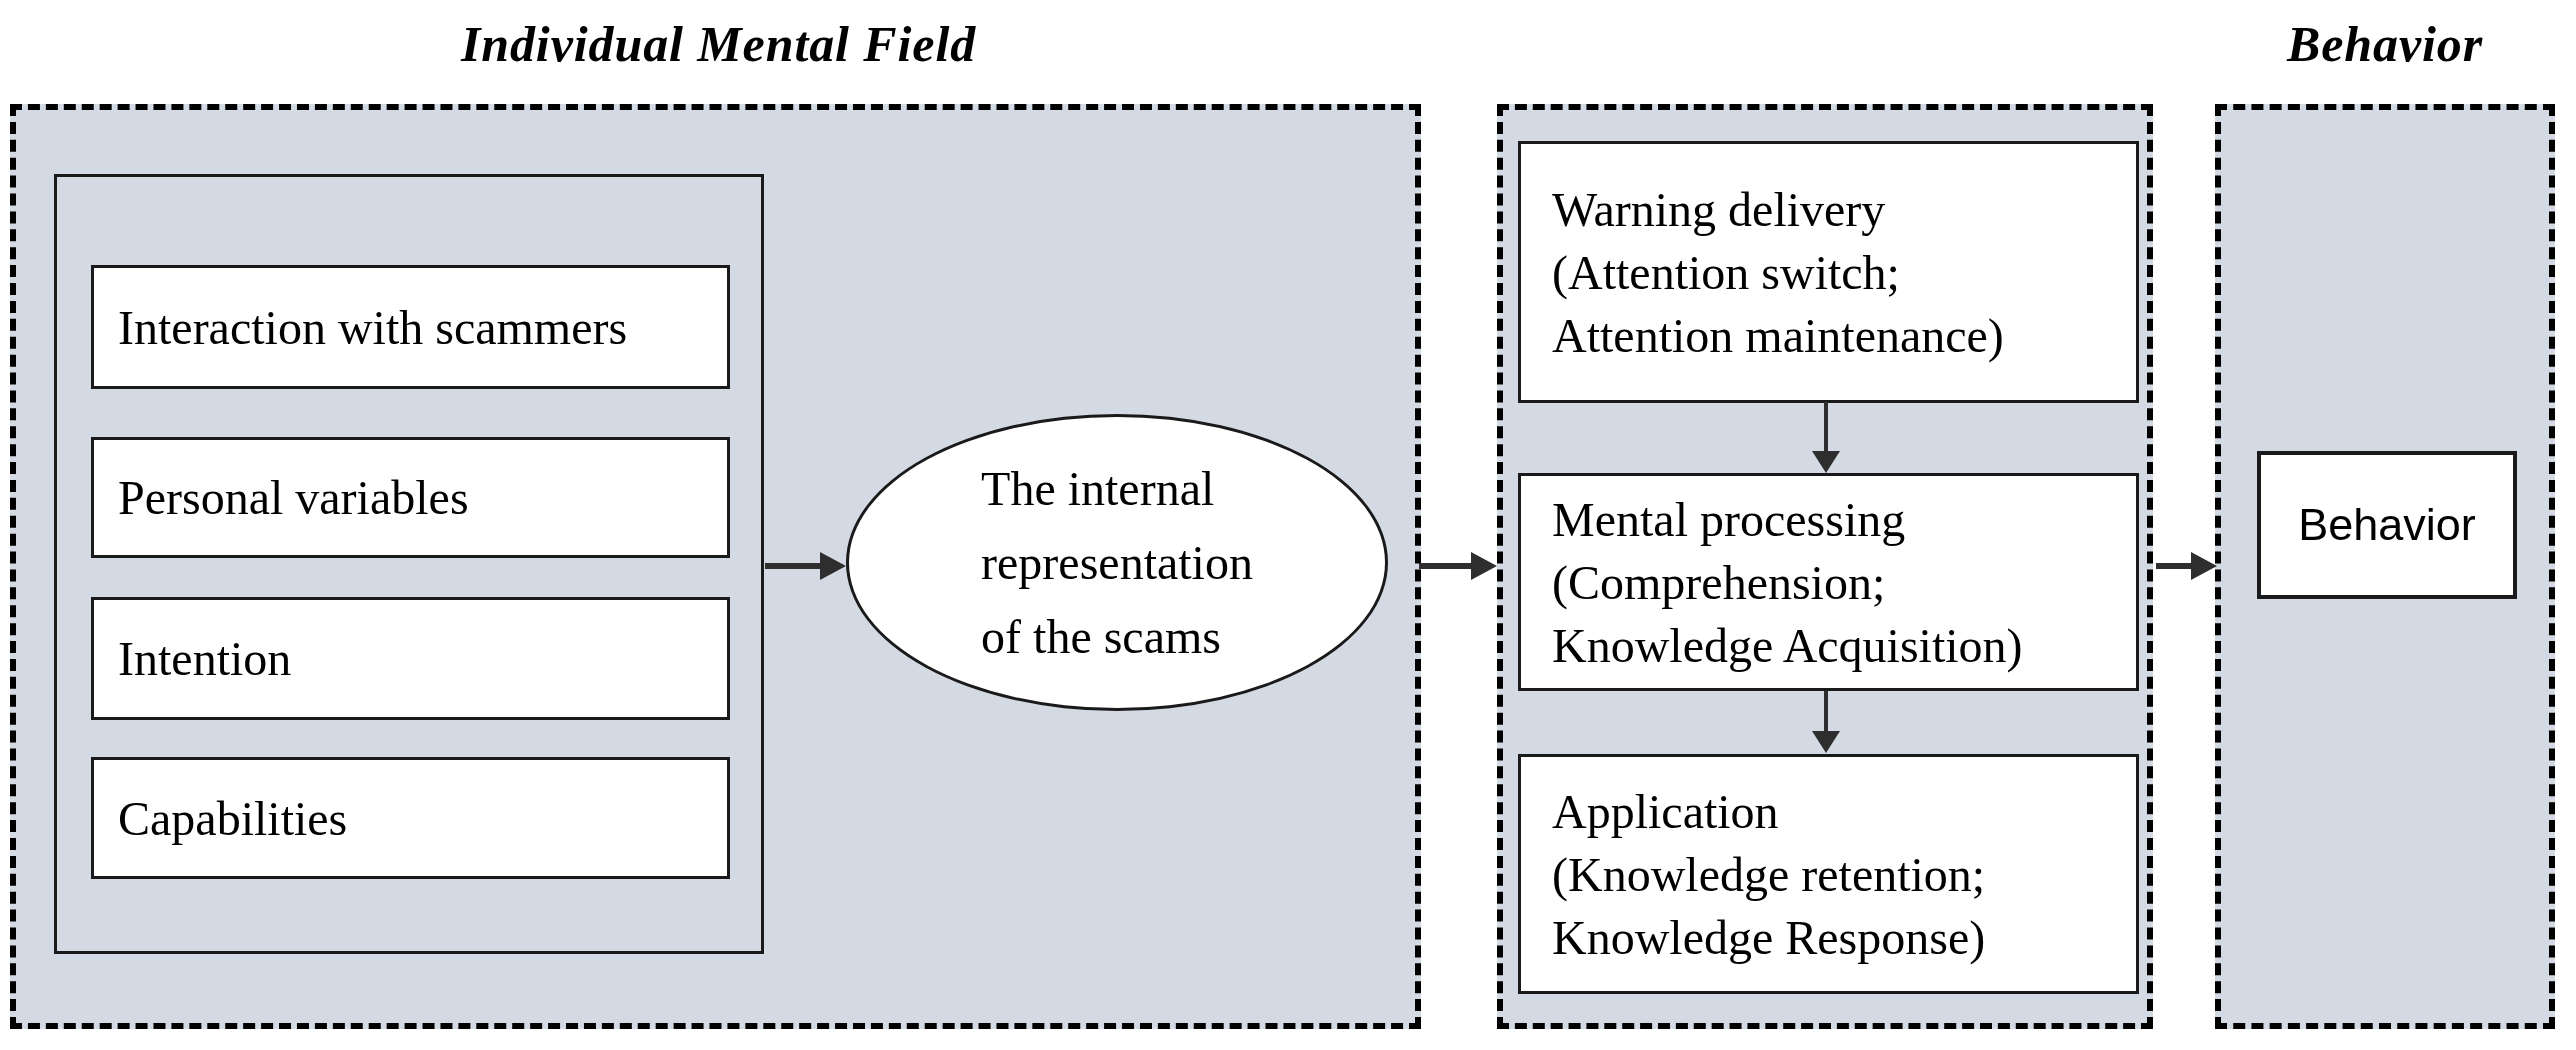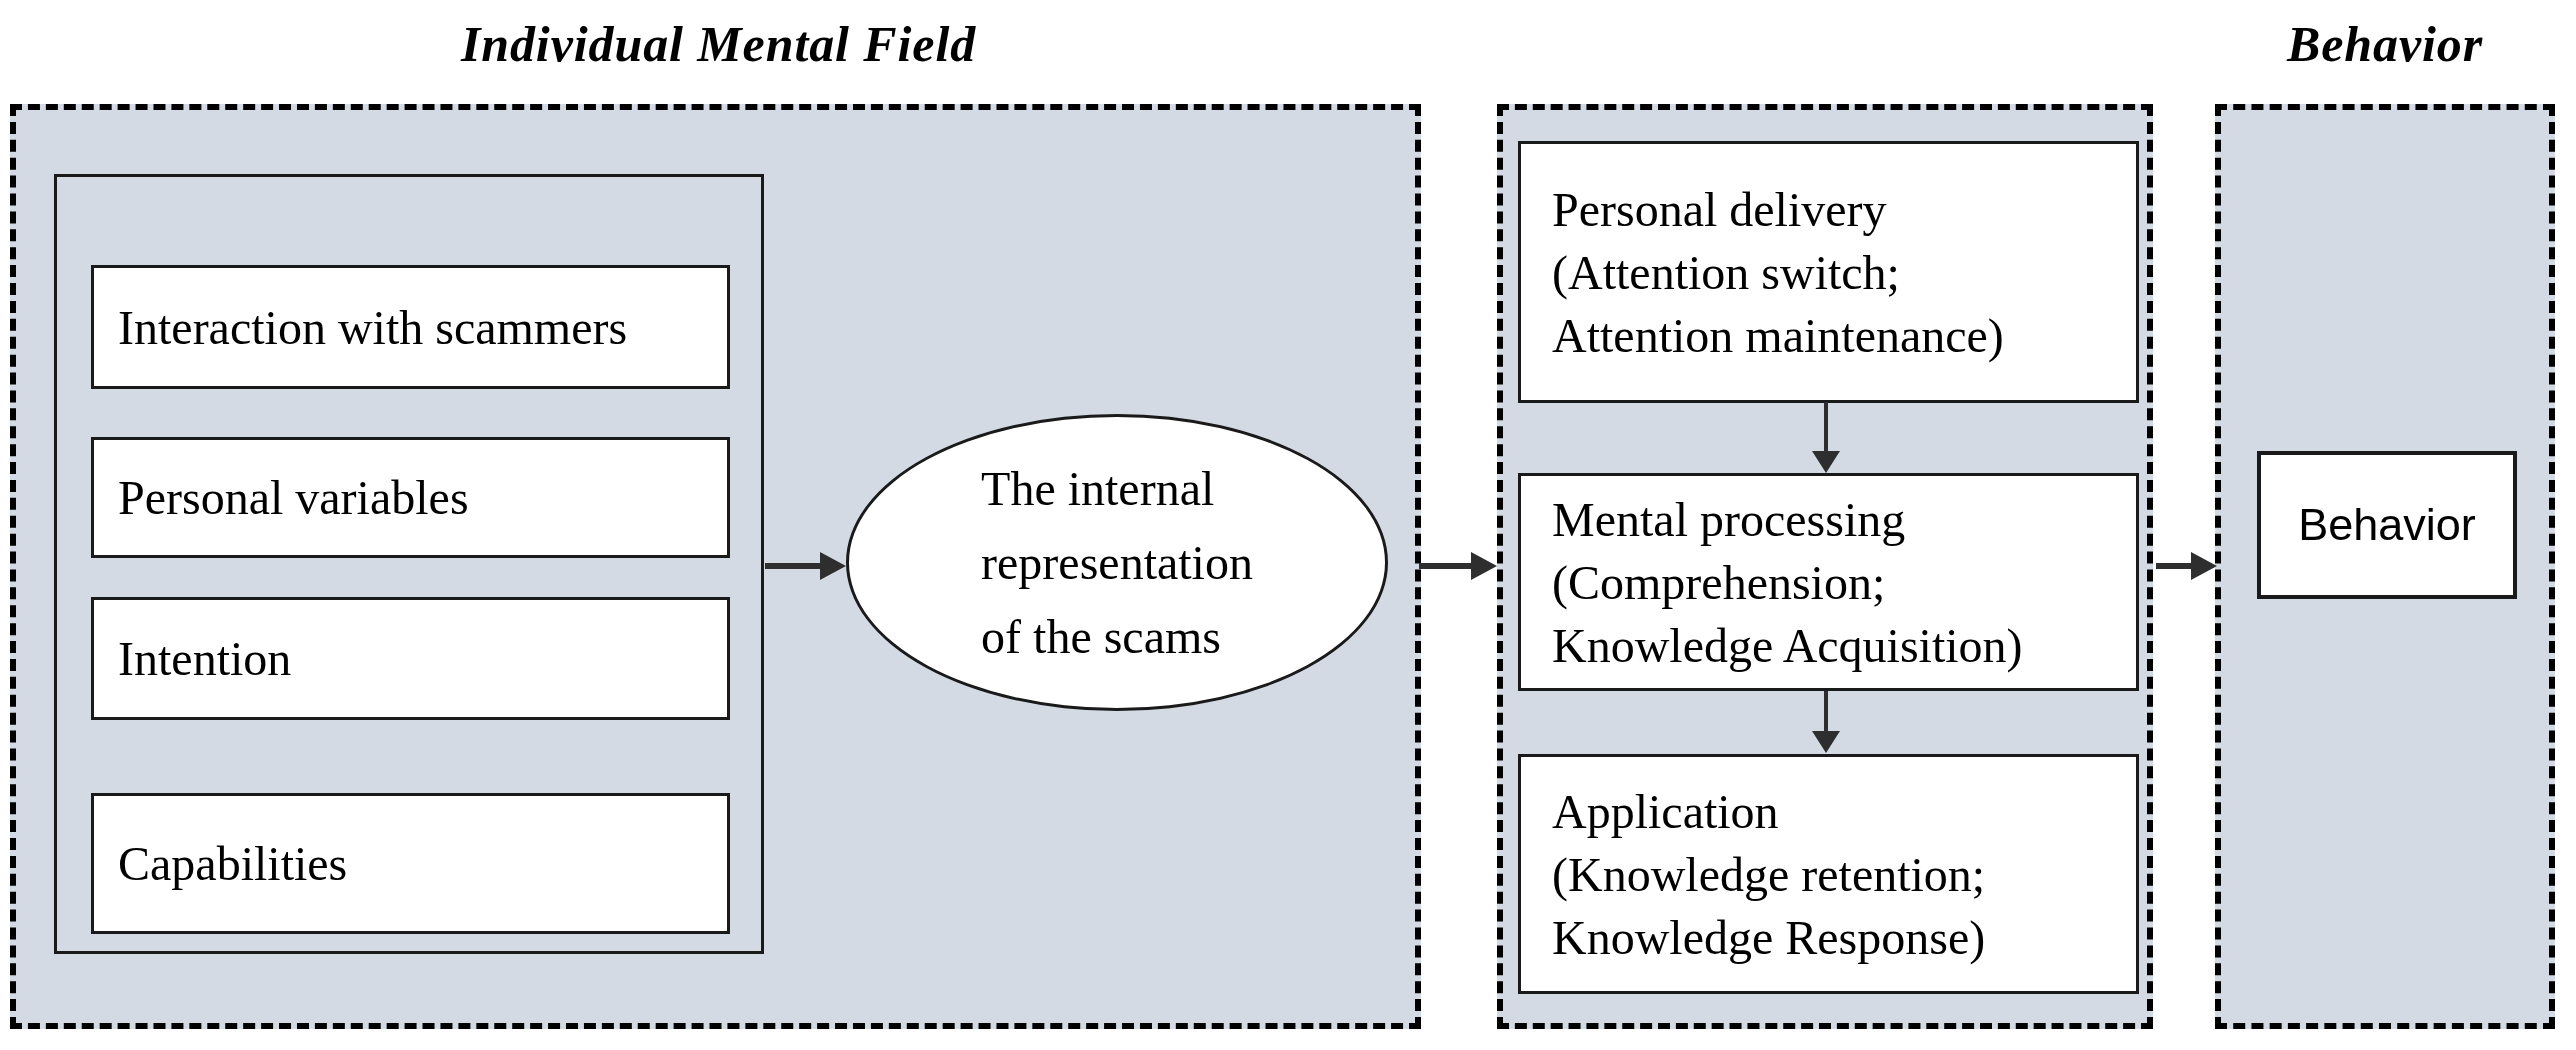--- a/index.html
+++ b/index.html
@@ -114,21 +114,21 @@
 
   <div class="item-box" style="left:91px; top:265px; width:639px; height:124px;">
     <span>Interaction with scammers</span>
   </div>
   <div class="item-box" style="left:91px; top:437px; width:639px; height:121px;">
     <span>Personal variables</span>
   </div>
   <div class="item-box" style="left:91px; top:597px; width:639px; height:123px;">
     <span>Intention</span>
   </div>
-  <div class="item-box" style="left:91px; top:757px; width:639px; height:141px;margin-top:36px;">
+  <div class="item-box" style="left:91px; top:757px; width:639px; height:122px;">
     <span>Capabilities</span>
   </div>
 
   <div class="ellipse" style="left:846px; top:414px; width:542px; height:297px;">
     <div class="ellipse-text">
       <div>The internal</div>
       <div>representation</div>
       <div>of the scams</div>
     </div>
   </div>
@@ -137,21 +137,21 @@
     <div class="hline" style="left:765px; top:563px; width:59px;"></div>
     <div class="hhead" style="left:820px; top:552px;"></div>
   </div>
 
   <div>
     <div class="hline" style="left:1419px; top:563px; width:55px;"></div>
     <div class="hhead" style="left:1471px; top:552px;"></div>
   </div>
 
   <div class="mid-box" style="left:1518px; top:141px; width:621px; height:262px;">
-    <div>Personal delivery</div>
+    <div>Warning delivery</div>
     <div>(Attention switch;</div>
     <div>Attention maintenance)</div>
   </div>
 
   <div class="mid-box" style="left:1518px; top:473px; width:621px; height:218px;">
     <div>Mental processing</div>
     <div>(Comprehension;</div>
     <div>Knowledge Acquisition)</div>
   </div>
 

